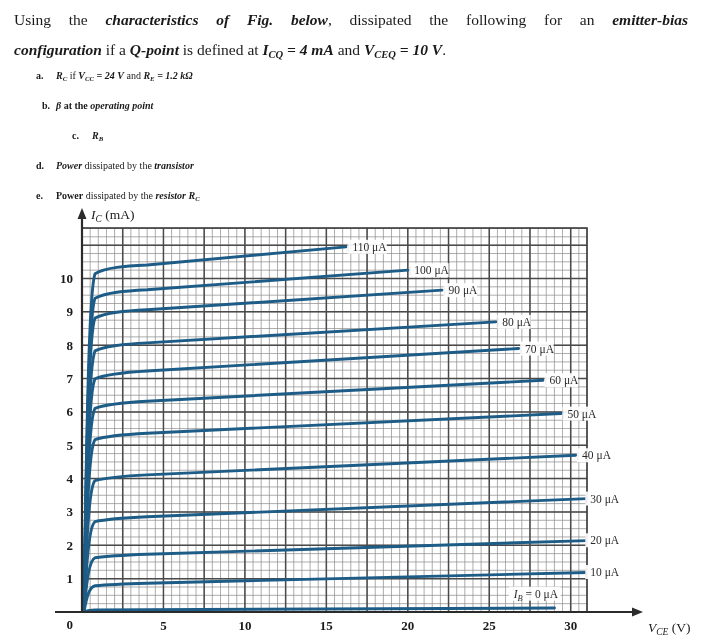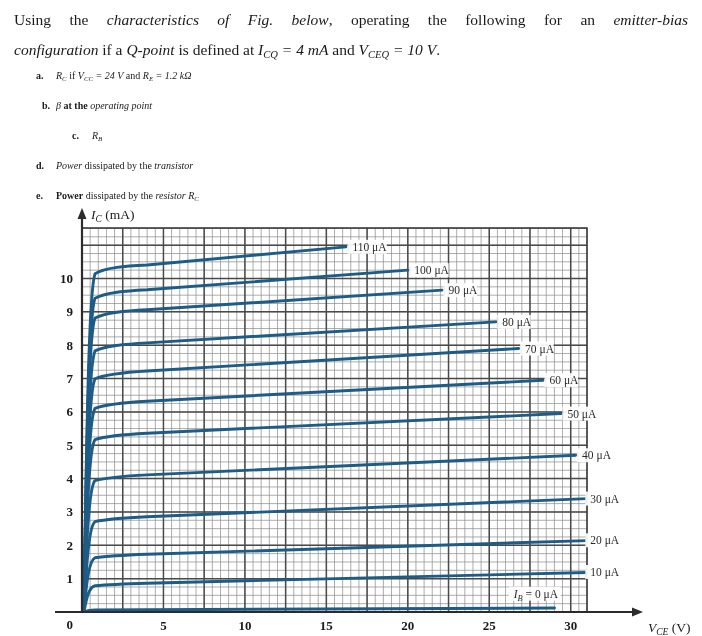--- a/index.html
+++ b/index.html
@@ -32,21 +32,21 @@
   }
   .stmt-line.l1 {
     position: absolute; left: 0; top: 5px; width: 674px;
     white-space: normal;
     text-align: justify;
   }
   .stmt-line.l1:after { content: ""; display: inline-block; width: 100%; }
   .stmt-line.l2 {
     position: absolute; left: 0; top: 35px; width: 674px;
   }
-  .bi { font-weight: normal; font-style: italic; }
+  .bi { font-weight: bold; font-style: italic; }
   .b  { font-weight: bold; text-align: center; }
   sub { font-size: 0.68em; vertical-align: baseline; position: relative; top: 0.28em; }
 
   .item {
     position: absolute;
     left: 36px;
     font-size: 10px;
     white-space: nowrap;
   }
   .item .mk { font-weight: bold; display: inline-block; width: 20px; }
@@ -82,21 +82,21 @@
     font-size: 11.5px;
     fill: #2a2a2a;
   }
 </style>
 </head>
 <body>
 
 <div id="problem">
 
   <div class="stmt-line l1">
-    <span>Using the </span><span class="bi">characteristics of Fig. below</span><span>, operating the following for an </span><span class="bi">emitter-bias</span>
+    <span>Using the </span><span class="bi">characteristics of Fig. below</span><span>, dissipated the following for an </span><span class="bi">emitter-bias</span>
   </div>
 
   <div class="stmt-line l2">
     <span class="bi">configuration</span><span> if a </span><span class="bi">Q-point</span><span> is defined at </span><span class="bi"><span>I</span><sub>CQ</sub></span><span class="bi"> = 4 mA</span><span> and </span><span class="bi"><span>V</span><sub>CEQ</sub></span><span class="bi"> = 10 V</span><span>.</span>
   </div>
 
   <div class="item a">
     <span class="mk">a.</span><span class="bi">R<sub>C</sub></span><span> if </span><span class="bi">V<sub>CC</sub> = 24 V</span><span> and </span><span class="bi">R<sub>E</sub> = 1.2 kΩ</span>
   </div>
 

